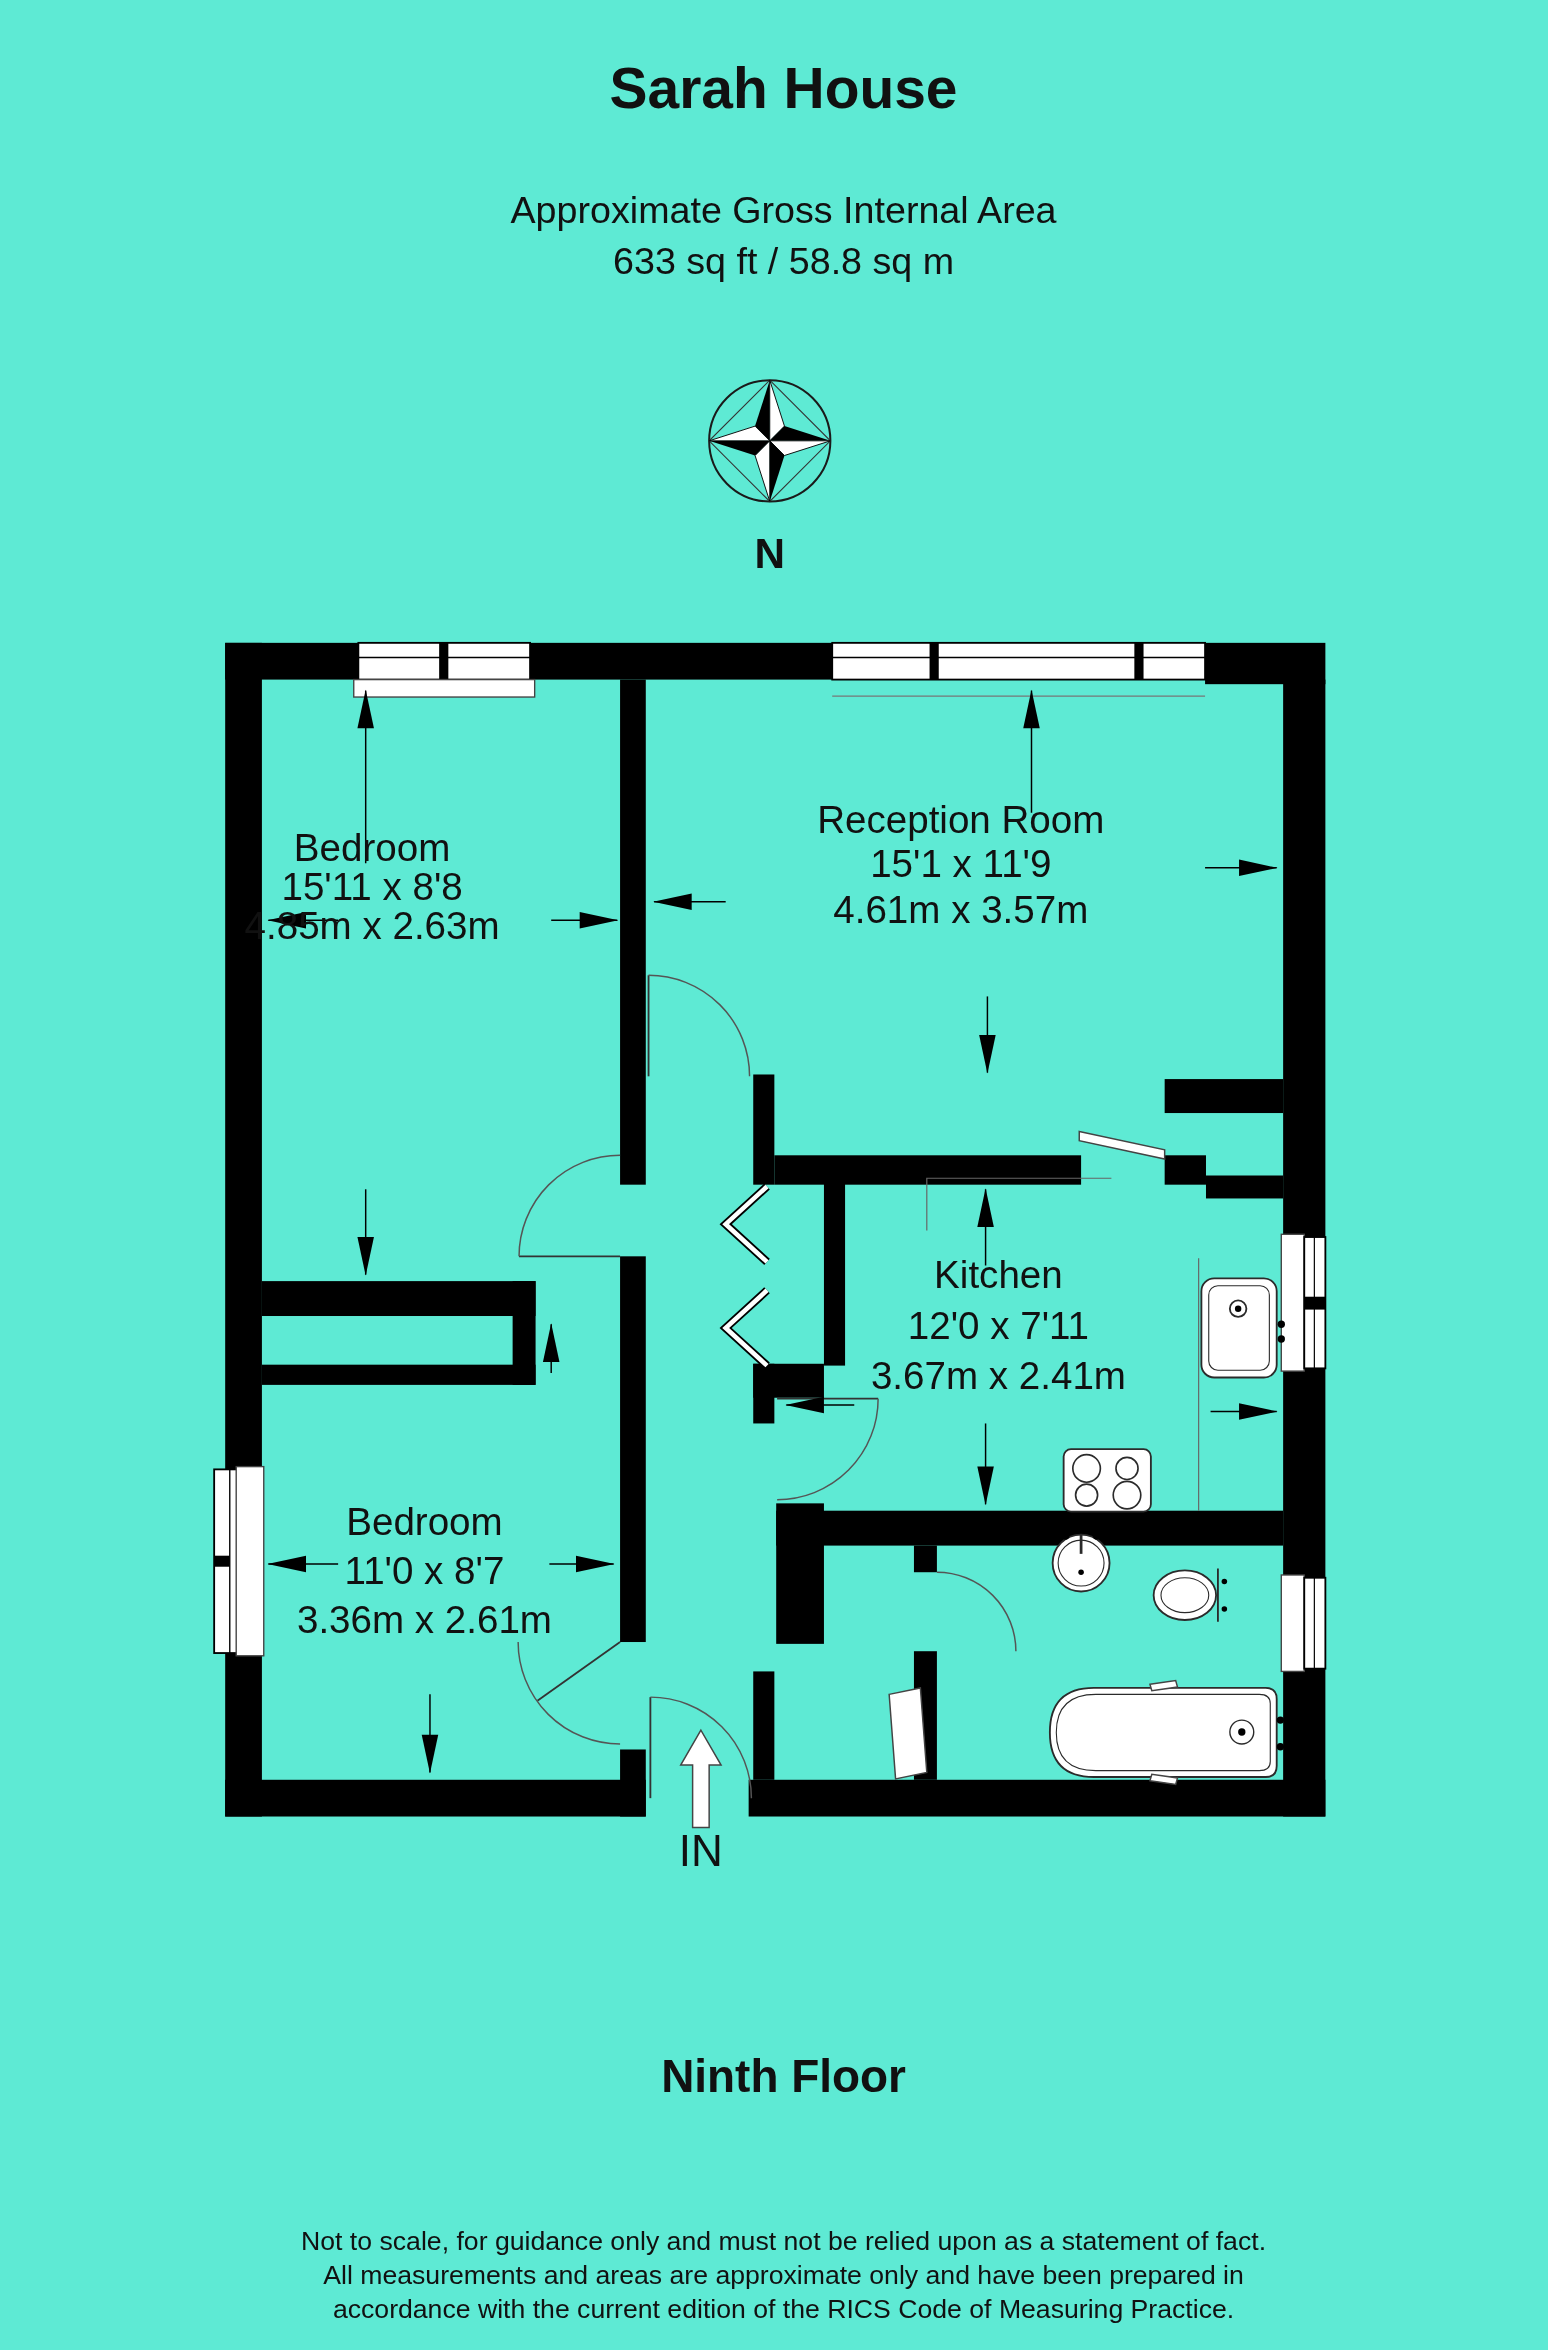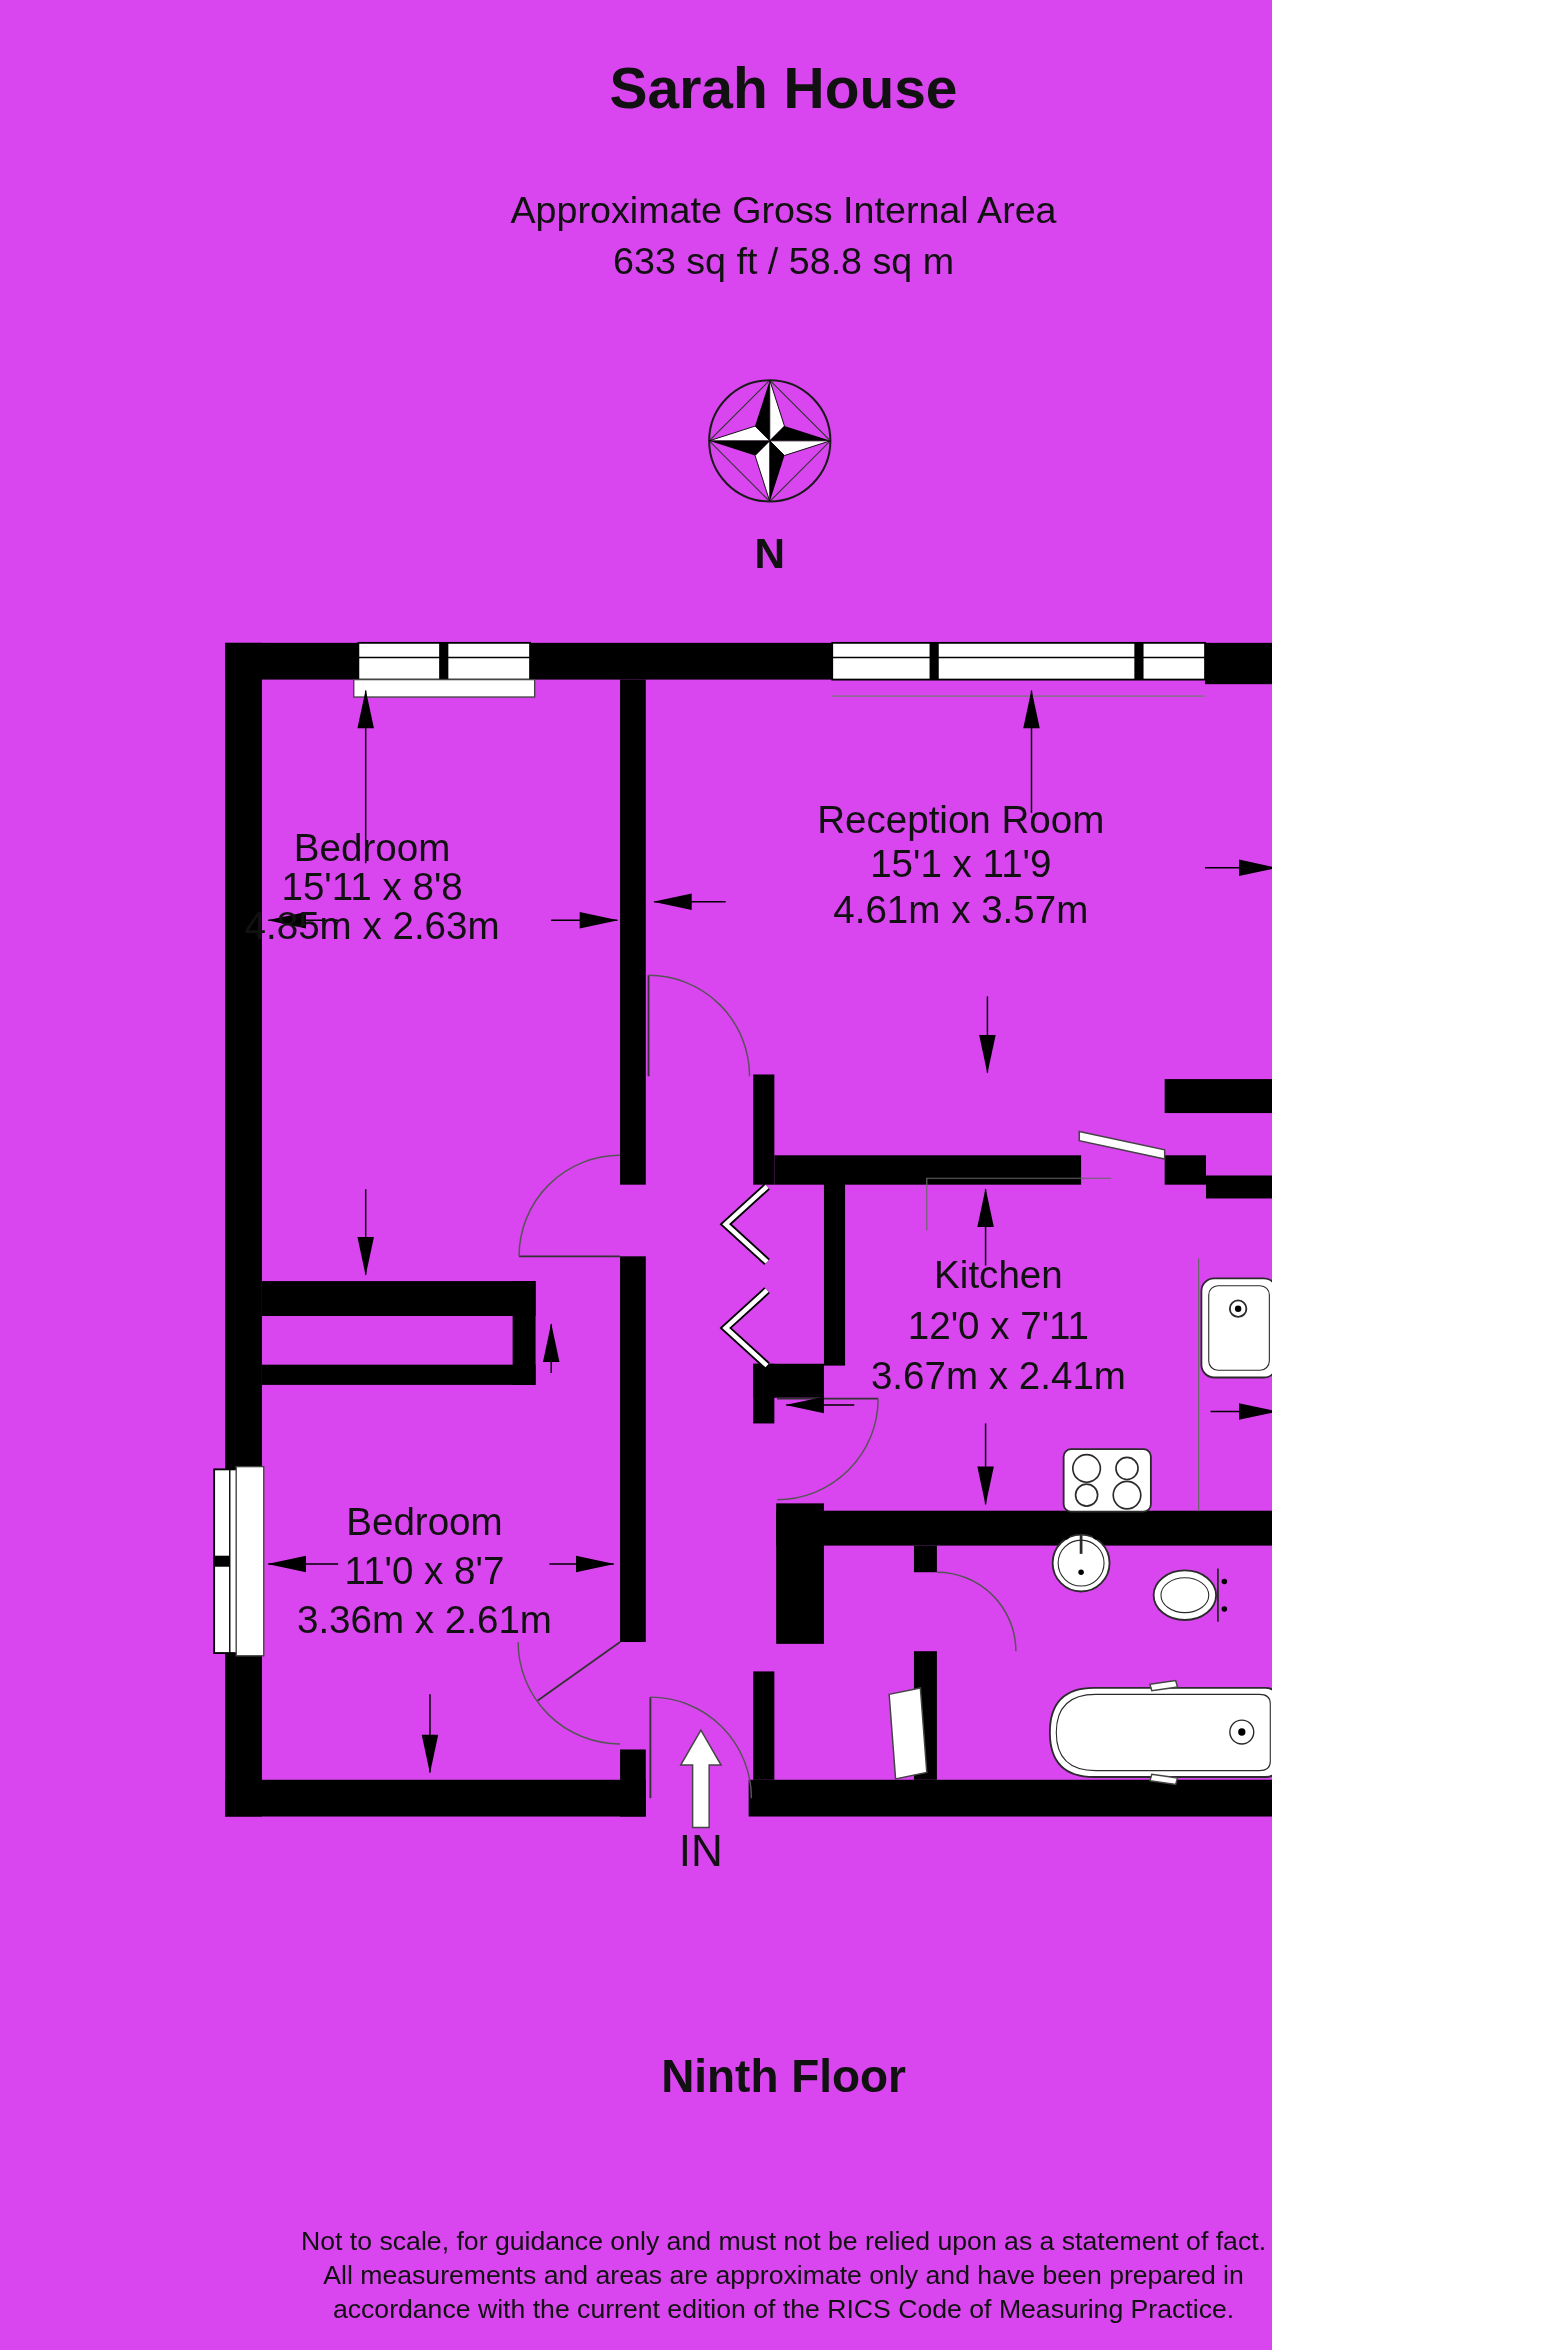--- a/index.html
+++ b/index.html
@@ -1,16 +1,16 @@
 <!DOCTYPE html>
 <html style="font-size:14.7px"><head>
 <meta charset="utf-8">
 <style>
   html,body{margin:0;padding:0;background:#fff;}
-  .canvas{position:relative;width:1272px;height:2351px;background:#d946ef;overflow:hidden;
+  .canvas{position:relative;width:1548px;height:2351px;background:#5eead4;overflow:hidden;
           font-family:"Liberation Sans", sans-serif;}
   svg{display:block;}
   text{font-family:"Liberation Sans", sans-serif;fill:#111;}
   .t-title{font-size:62px;font-weight:bold;}
   .t-sub{font-size:41px;}
   .t-room{font-size:42px;}
   .t-floor{font-size:50px;font-weight:bold;}
   .t-foot{font-size:29px;}
   .t-n{font-size:46px;font-weight:bold;}
   .t-in{font-size:48px;}

